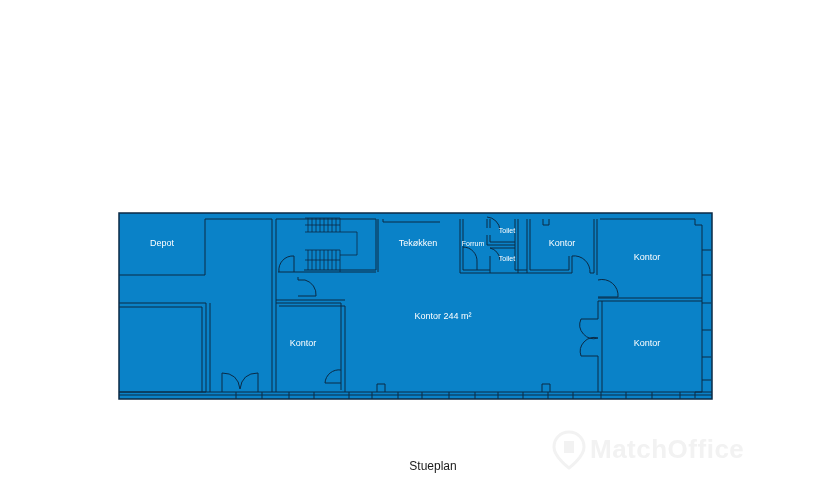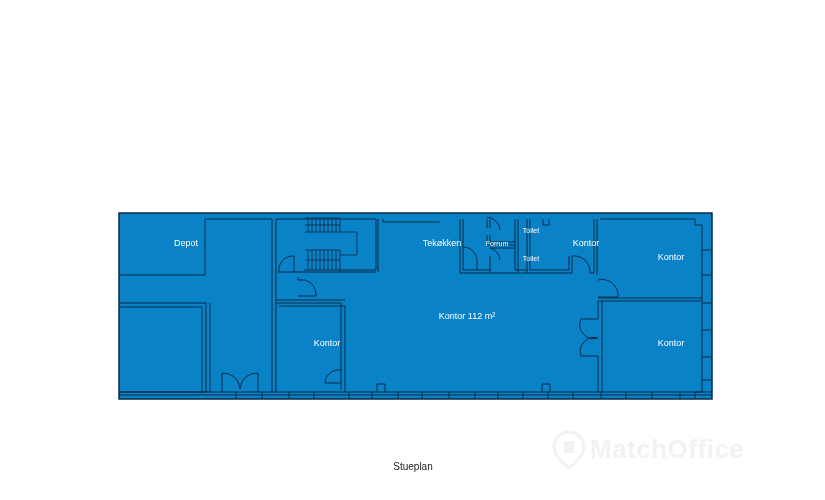--- a/index.html
+++ b/index.html
@@ -1,20 +1,20 @@
 <!DOCTYPE html>
 <html><head>
 <meta charset="utf-8">
 <style>
   html, body { margin: 0; padding: 0; background: #ffffff; }
   body { width: 825px; height: 500px; position: relative; overflow: hidden; font-family: "Liberation Sans", "DejaVu Sans", sans-serif; }
   #plan { position: absolute; left: 0; top: 0; width: 825px; height: 500px; }
-  .room-label { position: absolute; color: #ffffff; font-size: 9px; transform: translate(-50%, -50%); white-space: nowrap; margin-left: 24px; }
+  .room-label { position: absolute; color: #ffffff; font-size: 9px; transform: translate(-50%, -50%); white-space: nowrap; }
   .room-label.small { font-size: 7px; }
-  #caption { position: absolute; left: 413px; top: 466px; transform: translate(-50%, -50%); font-size: 10px; color: #1a1a1a; }
+  #caption { position: absolute; left: 433px; top: 466px; transform: translate(-50%, -50%); font-size: 12px; color: #1a1a1a; }
   #watermark { position: absolute; left: 550px; top: 430px; width: 165px; height: 40px; }
   #watermark-text { position: absolute; left: 40px; top: 4px; font-size: 26px; font-weight: bold; color: #f2f2f2; letter-spacing: 0.5px; }
 </style>
 </head>
 <body>
 
 <svg id="plan" viewBox="0 0 825 500" xmlns="http://www.w3.org/2000/svg">
 
   <rect x="119" y="213" width="593" height="186" fill="#0a82c8" stroke="#0b2a45" stroke-width="1.5"></rect>
 
@@ -130,21 +130,21 @@
   </g>
 </svg>
 
 <div class="room-label" style="left:162px; top:243px;">Depot</div>
 <div class="room-label" style="left:418px; top:243px;">Tekøkken</div>
 <div class="room-label small" style="left:473px; top:243px;">Forrum</div>
 <div class="room-label small" style="left:507px; top:230px;">Toilet</div>
 <div class="room-label small" style="left:507px; top:258px;">Toilet</div>
 <div class="room-label" style="left:562px; top:243px;">Kontor</div>
 <div class="room-label" style="left:647px; top:257px;">Kontor</div>
-<div class="room-label" style="left:443px; top:316px;">Kontor 112 m²</div>
+<div class="room-label" style="left:443px; top:316px;">Kontor 244 m²</div>
 <div class="room-label" style="left:303px; top:343px;">Kontor</div>
 <div class="room-label" style="left:647px; top:343px;">Kontor</div>
 
 <div id="caption">Stueplan</div>
 
 <div id="watermark">
   <svg width="34" height="40" viewBox="0 0 34 40" style="position:absolute; left:2px; top:0;">
     <path d="M17 2 C8 2 2 9 2 17 C2 27 17 38 17 38 C17 38 32 27 32 17 C32 9 26 2 17 2 Z" fill="none" stroke="#f2f2f2" stroke-width="3"></path>
     <rect x="12" y="11" width="10" height="12" fill="#f2f2f2"></rect>
   </svg>

